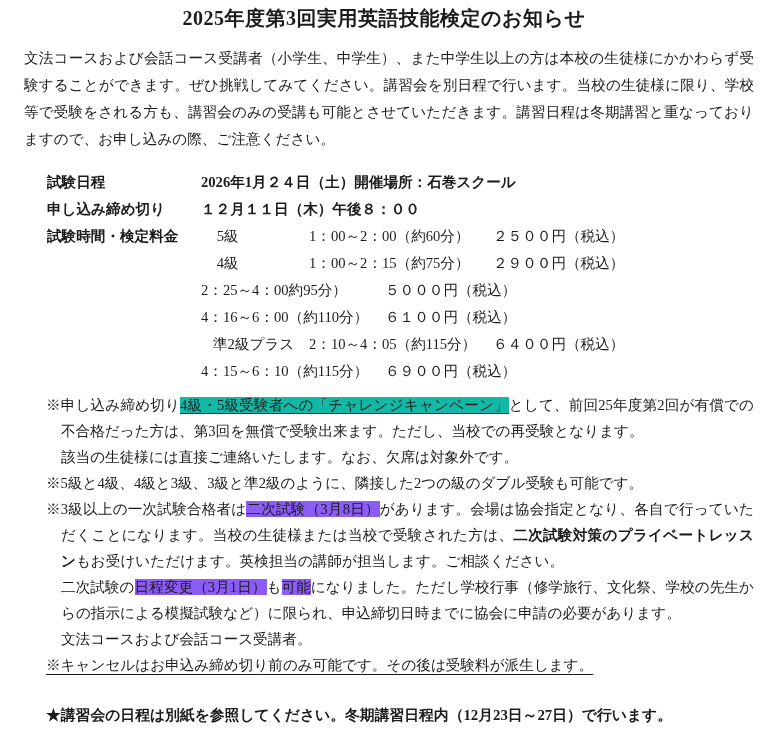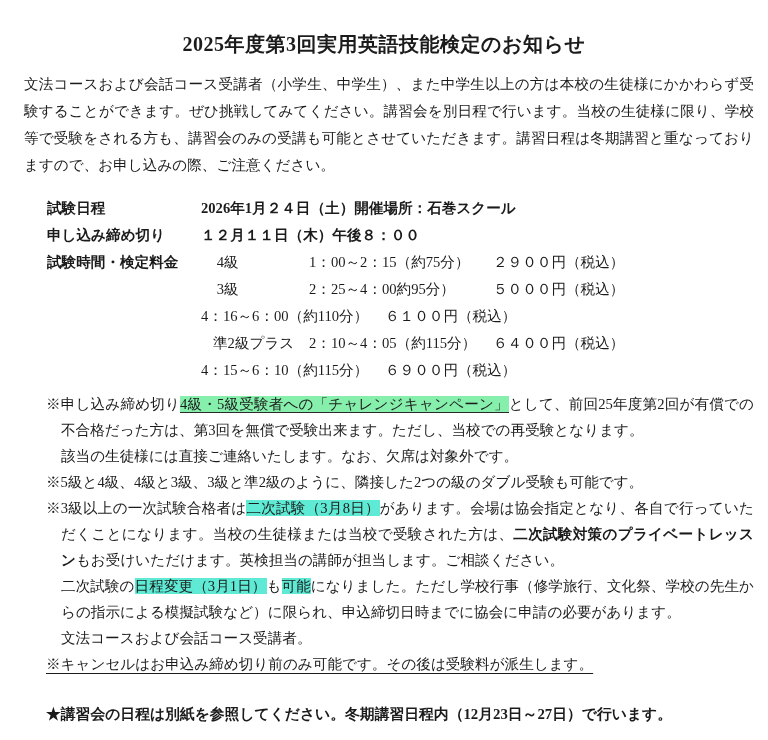--- a/index.html
+++ b/index.html
@@ -3,21 +3,21 @@
 <meta charset="utf-8">
 <style>
   * { margin:0; padding:0; box-sizing:border-box; }
   html,body { background:#ffffff; }
   body {
     width:768px; height:740px;
     color:#1b1b1b;
     font-family:"Liberation Serif","DejaVu Serif",serif;
     overflow:hidden;
   }
-  .page { width:768px; height:740px; padding-top:30px; }
+  .page { width:768px; height:740px; padding-top:4px; }
 
   .title {
     text-align:center;
     font-size:20px;
     font-weight:700;
     letter-spacing:0.5px;
     line-height:28px;
   }
 
   .intro {
@@ -35,22 +35,22 @@
   .fees  { flex:1; }
   .frow  { display:flex; line-height:27px; }
   .fee-level { width:96px; margin-left:12px; flex-shrink:0; white-space:pre; }
   .fee-time  { width:184px; flex-shrink:0; }
   .fee-price { flex:1; }
 
   
   .notes { margin:7px 14px 0 46px; font-size:14.6px; line-height:26px; }
   .note { padding-left:15px; text-indent:-15px; text-align:justify; }
   .note-cont { margin-left:15px; text-align:justify; }
-  .hl   { background:#5eead4; }
-  .hl-u { background:#86efac; border-bottom:1.5px solid #2a2a2a; }
+  .hl   { background:#8b5cf6; }
+  .hl-u { background:#14b8a6; border-bottom:1.5px solid #2a2a2a; }
   .b    { font-weight:700; }
   .u-line { text-decoration:underline; text-underline-offset:4px; }
 
   .footer-note {
     margin:24px 12px 0 46px;
     font-size:14.8px;
     font-weight:700;
     line-height:26px;
   }
 </style>
@@ -69,26 +69,30 @@
       <div class="sval">2026年1月２４日（土）開催場所：石巻スクール</div>
     </div>
     <div class="srow">
       <div class="slabel">申し込み締め切り</div>
       <div class="sval">１２月１１日（木）午後８：００</div>
     </div>
     <div class="srow">
       <div class="slabel">試験時間・検定料金</div>
       <div class="fees">
         <div class="frow">
+          <span class="fee-level"> 5級</span>
+          <span class="fee-time">1：00～2：00（約60分）</span>
+          <span class="fee-price">２５００円（税込）</span>
+        </div>
+        <div class="frow">
           <span class="fee-level"> 4級</span>
           <span class="fee-time">1：00～2：15（約75分）</span>
           <span class="fee-price">２９００円（税込）</span>
         </div>
         <div class="frow">
-          <span class="fee-level"> 3級</span>
           <span class="fee-time">2：25～4：00約95分）</span>
           <span class="fee-price">５０００円（税込）</span>
         </div>
         <div class="frow">
           <span class="fee-time">4：16～6：00（約110分）</span>
           <span class="fee-price">６１００円（税込）</span>
         </div>
         <div class="frow">
           <span class="fee-level">準2級プラス</span>
           <span class="fee-time">2：10～4：05（約115分）</span>

